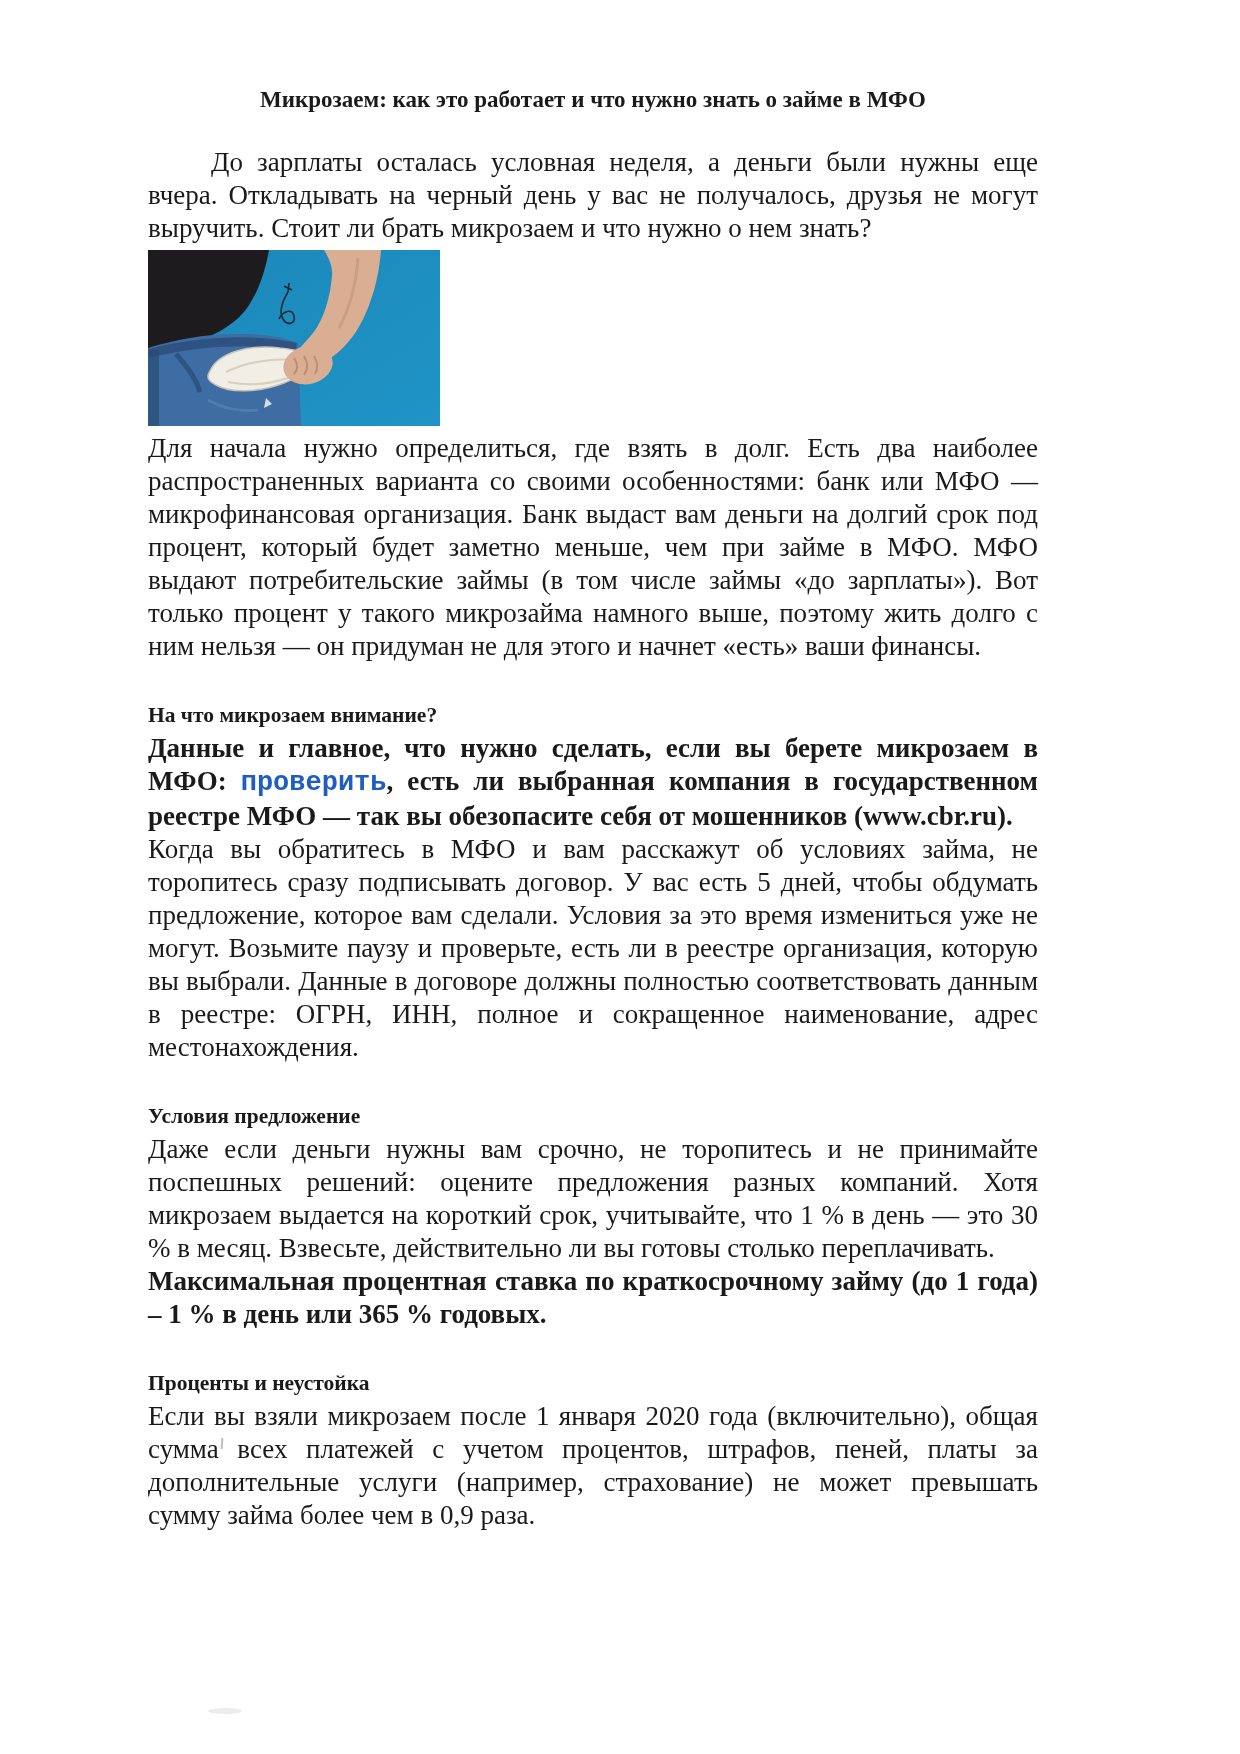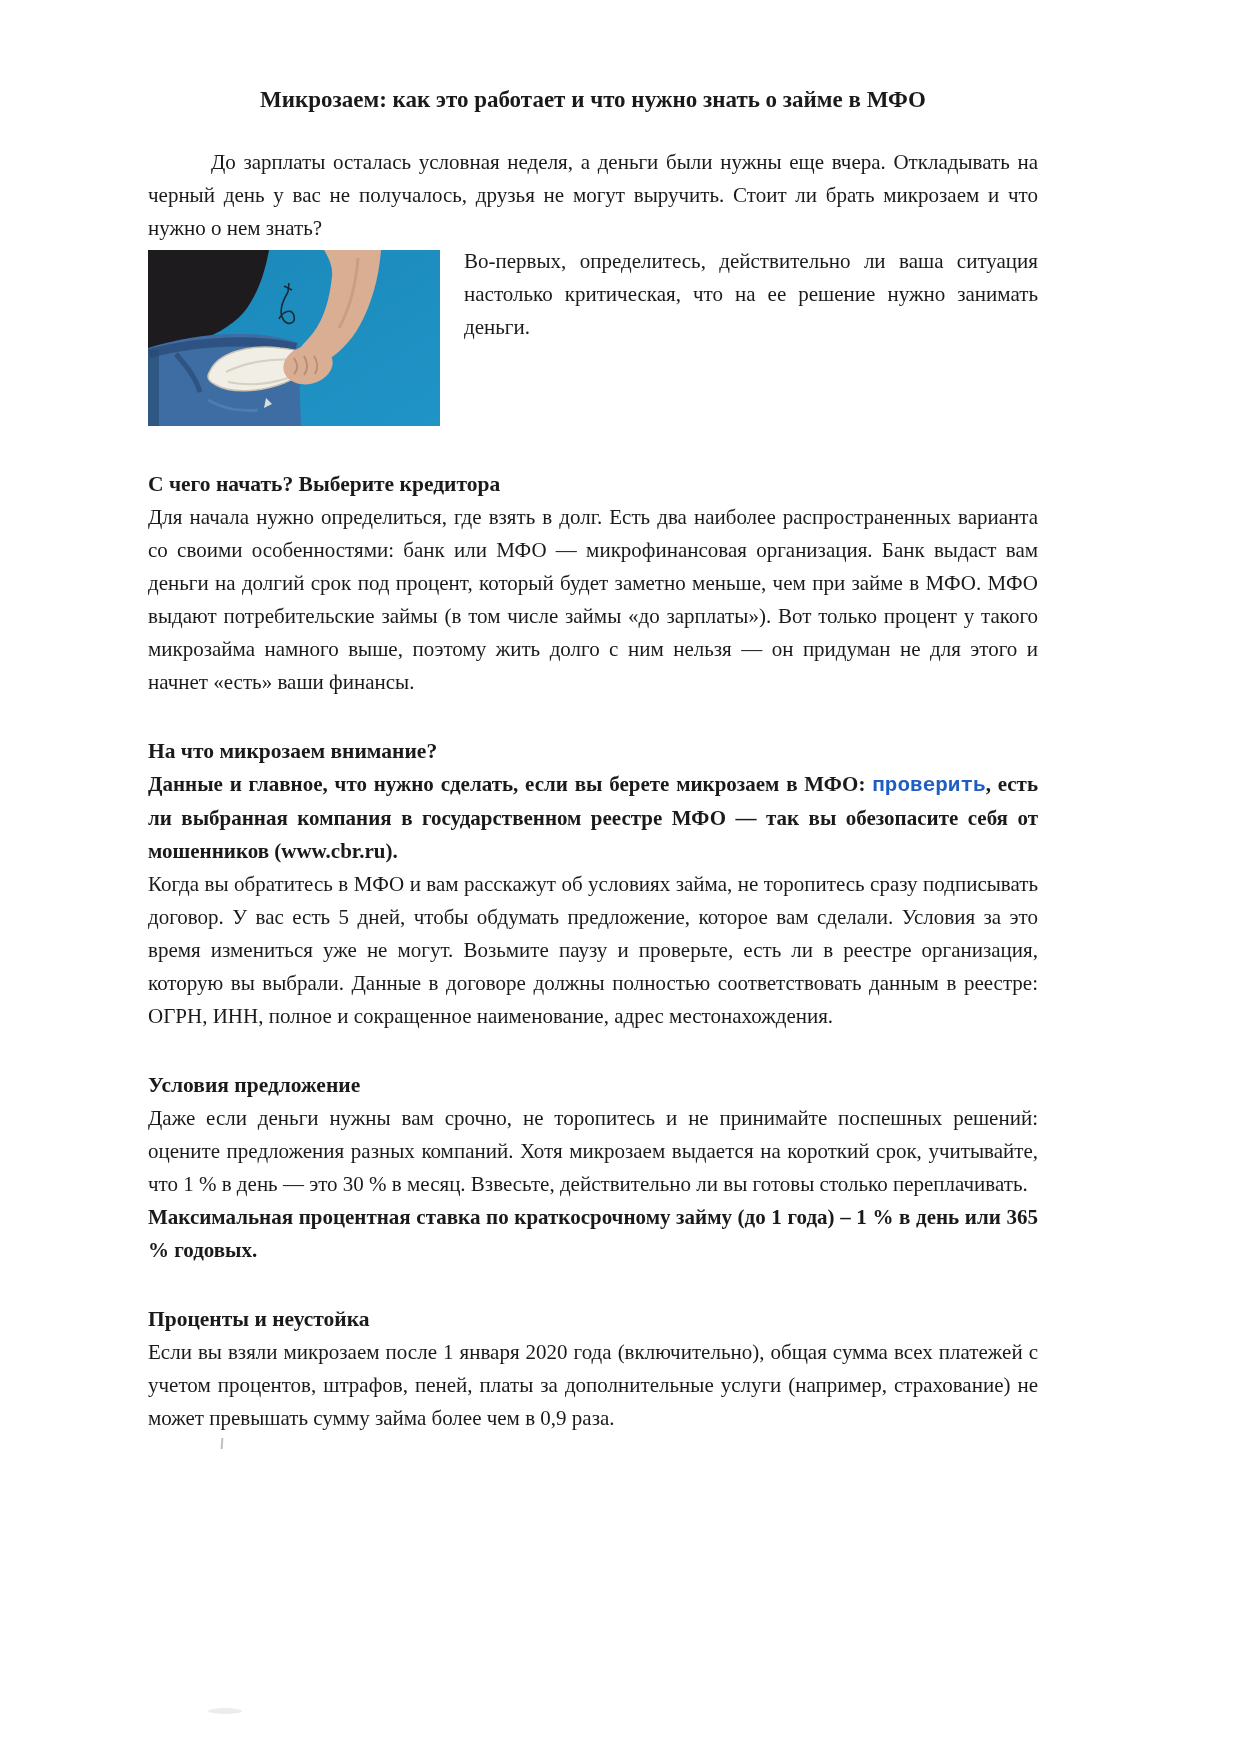--- a/index.html
+++ b/index.html
@@ -28,21 +28,21 @@
     width:890px;
   }
   .doc-title{
     font-size:23px;
     font-weight:bold;
     text-align:center;
     margin:0 0 31px 0;
     line-height:31px;
   }
   .para{
-    font-size:21px;
+    font-size:27px;
     line-height:33px;
     text-align:justify;
     margin:0;
   }
   .indent{text-indent:63px;}
   .bold{font-weight:bold;}
   .doc-heading{
     font-size:21.5px;
     font-weight:bold;
     margin:36px 0 0 0;
@@ -117,24 +117,22 @@
           <path d="M62 121 C70 103 100 94 132 98 C154 100 166 106 169 114 C160 123 150 127 136 133 C110 143 82 143 68 135 C60 131 58 127 62 121 Z" style="fill:var(--photo-pocket)" stroke="#c9c2b4" stroke-width="1.5"></path>
           <path d="M78 122 C98 112 124 108 148 110 M80 132 C100 136 122 134 140 128" stroke="#d6d0c2" stroke-width="2" fill="none"></path>
 
           <ellipse cx="160" cy="115" rx="25" ry="19" transform="rotate(-14 160 115)" style="fill:var(--photo-skin)"></ellipse>
           <path d="M146 108 c4 6 4 12 0 16 M156 106 c4 7 4 14 0 19 M166 106 c4 6 4 13 1 18" stroke="#b98e74" stroke-width="2" fill="none"></path>
 
           <path d="M140 42 c-6 10 -9 20 -5 27 c4 7 13 5 11 -3 c-2 -8 -11 -5 -15 3" stroke="#1e2a33" stroke-width="1.6" fill="none"></path>
           <path d="M136 36 l8 4 M141 33 l-1 9" stroke="#1e2a33" stroke-width="1.6"></path>
         </svg>
       </figure>
-      <p class="para">Во-первых, определитесь, действительно ли ваша ситуация настолько критическая, что на ее решение нужно занимать деньги.</p>
     </div>
 
-    <h2 class="doc-heading">С чего начать? Выберите кредитора</h2>
     <p class="para">Для начала нужно определиться, где взять в долг. Есть два наиболее распространенных варианта со своими особенностями: банк или МФО — микрофинансовая организация. Банк выдаст вам деньги на долгий срок под процент, который будет заметно меньше, чем при займе в МФО. МФО выдают потребительские займы (в том числе займы «до зарплаты»). Вот только процент у такого микрозайма намного выше, поэтому жить долго с ним нельзя — он придуман не для этого и начнет «есть» ваши финансы.</p>
 
     <h2 class="doc-heading">На что микрозаем внимание?</h2>
     <p class="para bold"><span>Данные и главное, что нужно сделать, если вы берете микрозаем в МФО: </span><a class="doc-link bold" href="#">проверить</a><span>, есть ли выбранная компания в государственном реестре МФО — так вы обезопасите себя от мошенников (www.cbr.ru).</span></p>
     <p class="para">Когда вы обратитесь в МФО и вам расскажут об условиях займа, не торопитесь сразу подписывать договор. У вас есть 5 дней, чтобы обдумать предложение, которое вам сделали. Условия за это время измениться уже не могут. Возьмите паузу и проверьте, есть ли в реестре организация, которую вы выбрали. Данные в договоре должны полностью соответствовать данным в реестре: ОГРН, ИНН, полное и сокращенное наименование, адрес местонахождения.</p>
 
     <h2 class="doc-heading">Условия предложение</h2>
     <p class="para">Даже если деньги нужны вам срочно, не торопитесь и не принимайте поспешных решений: оцените предложения разных компаний. Хотя микрозаем выдается на короткий срок, учитывайте, что 1 % в день — это 30 % в месяц. Взвесьте, действительно ли вы готовы столько переплачивать.</p>
     <p class="para bold">Максимальная процентная ставка по краткосрочному займу (до 1 года) – 1 % в день или 365 % годовых.</p>
 

